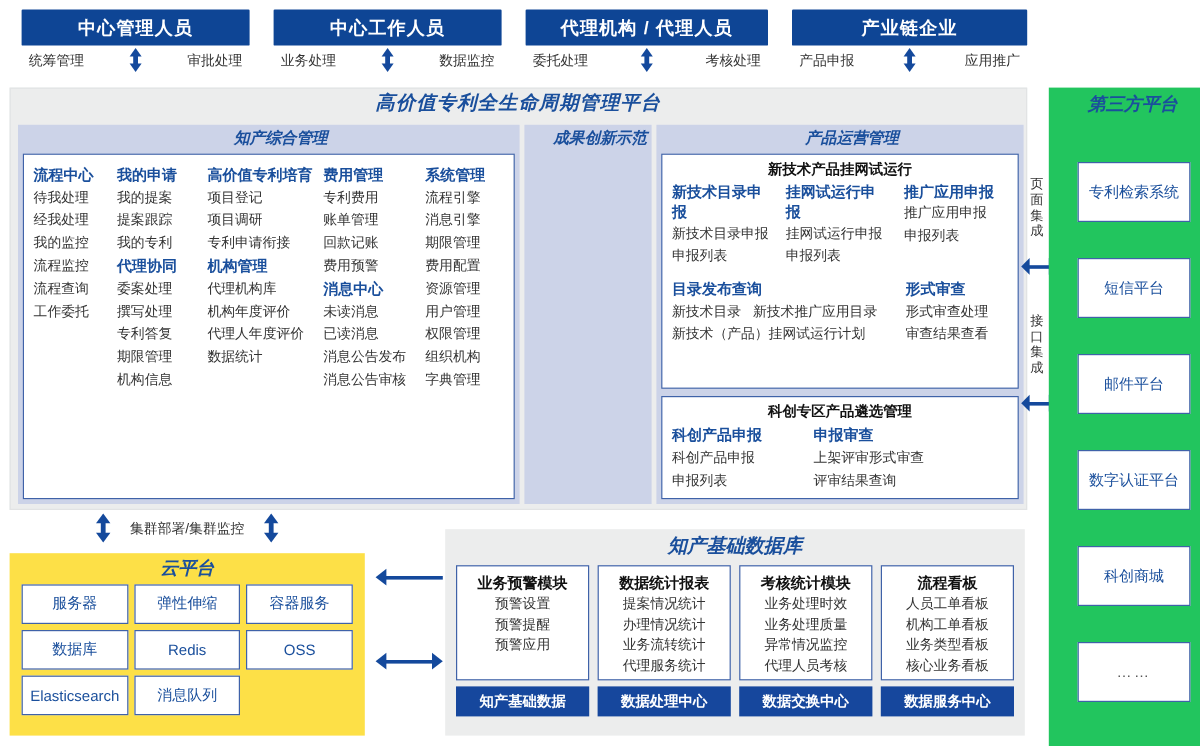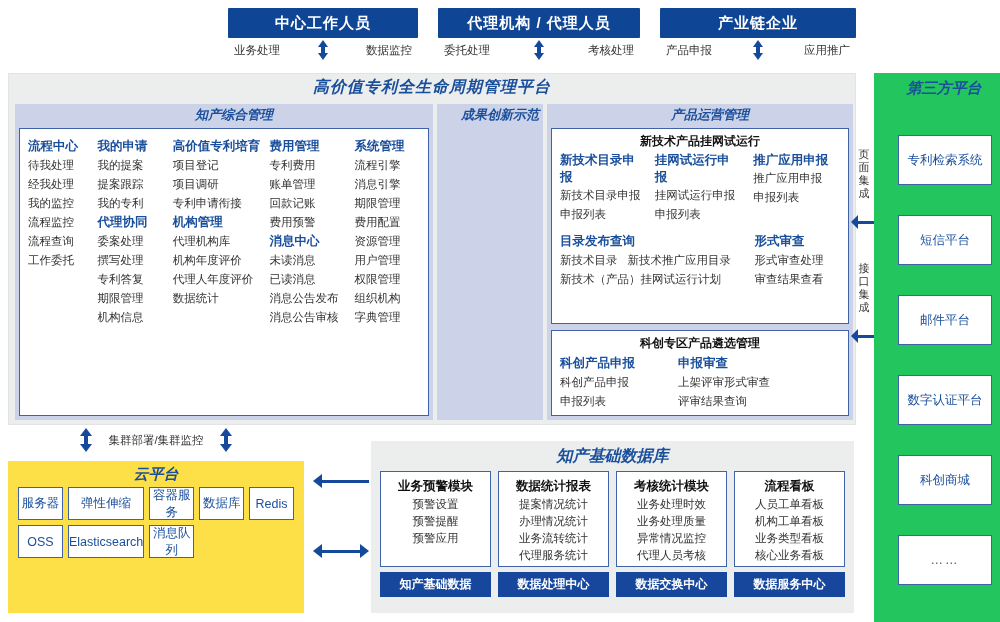--- a/index.html
+++ b/index.html
@@ -109,21 +109,21 @@
   
   #cloud{
     left:8px; top:461px; width:296px; height:152px;
     background:#fde047;
   }
   #cloud-title{
     height:26px; line-height:26px; text-align:center;
     font-size:15px; font-weight:bold; font-style:italic; color:#1a4f9c;
   }
   .cloud-grid{
-    display:grid; grid-template-columns:repeat(5,1fr);
+    display:grid; grid-template-columns:repeat(3,1fr);
     gap:5px; padding:0 10px;
   }
   .cloud-cell{
     height:33px; border:1.5px solid #3f62a8; background:#fff;
     font-size:12.5px; color:#1a4f9c;
   }
 
   
   #cluster-lbl{
     left:8px; top:428px; width:296px; height:24px;
@@ -158,20 +158,30 @@
   .kdb-foot{
     height:25px; background:#16479d; color:#fff;
     font-size:12px; font-weight:bold;
   }
 </style>
 </head>
 <body>
 
 <div id="root">
 
+  <div class="abs" style="left:18px;top:8px;width:190px;">
+    <div class="role-bar ctr">中心管理人员</div>
+    <div class="role-sub">
+      <span>统筹管理</span>
+      <span class="vdbl">
+          <i></i>
+        </span>
+      <span>审批处理</span>
+    </div>
+  </div>
 
   <div class="abs" style="left:228px;top:8px;width:190px;">
     <div class="role-bar ctr">中心工作人员</div>
     <div class="role-sub">
       <span>业务处理</span>
       <span class="vdbl">
           <i></i>
         </span>
       <span>数据监控</span>
     </div>

